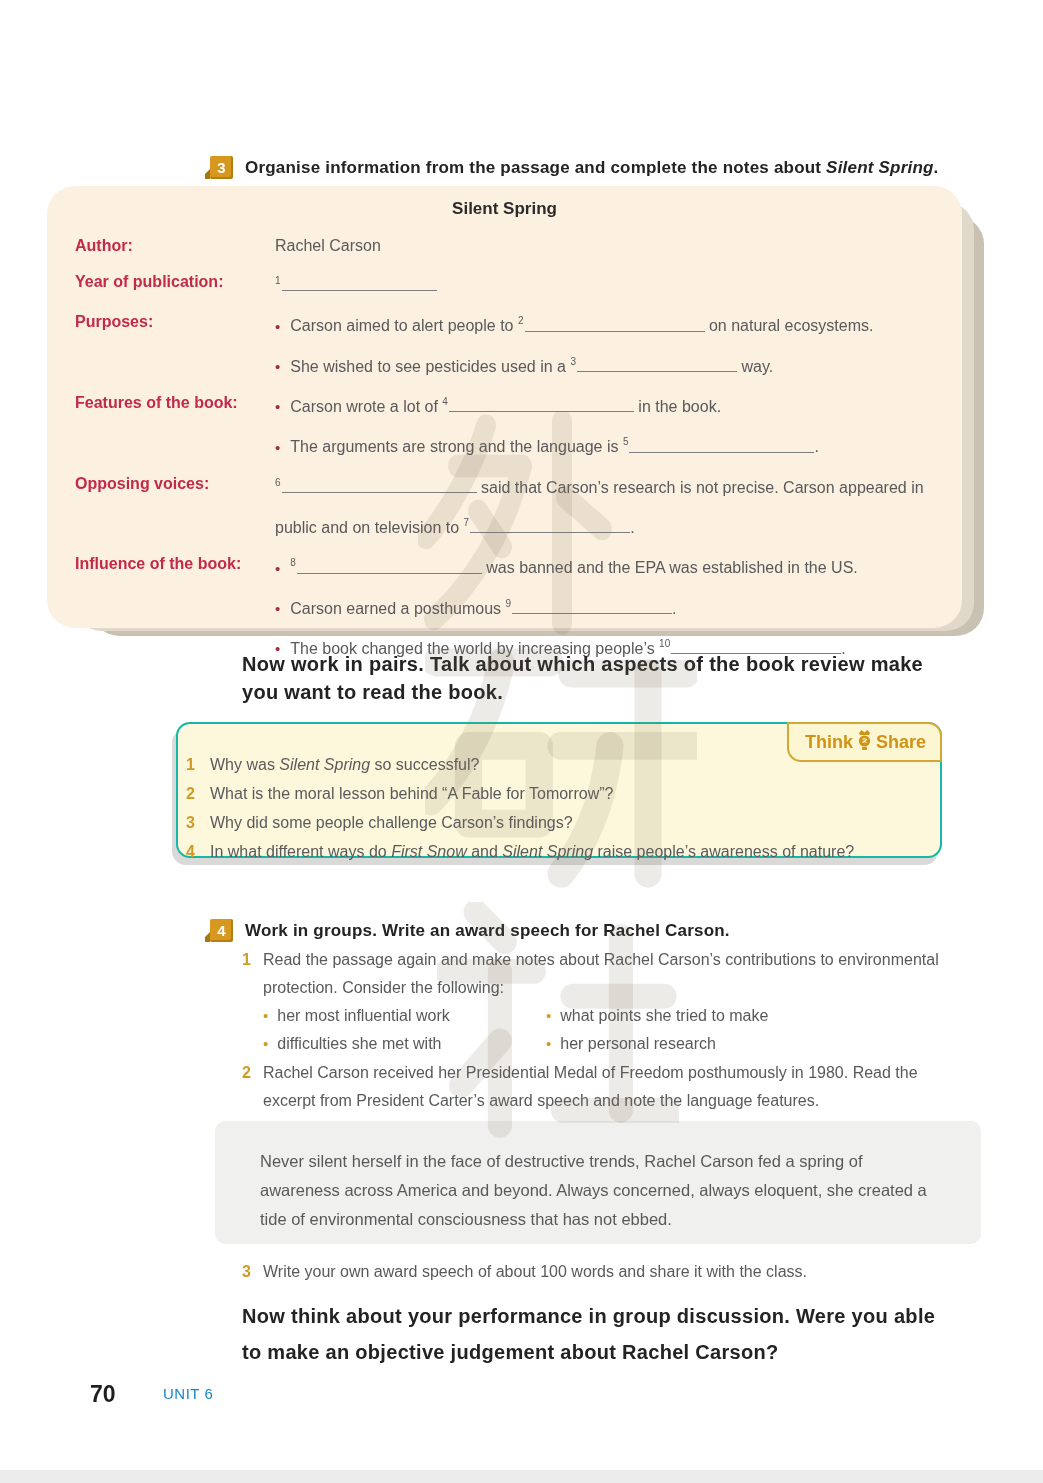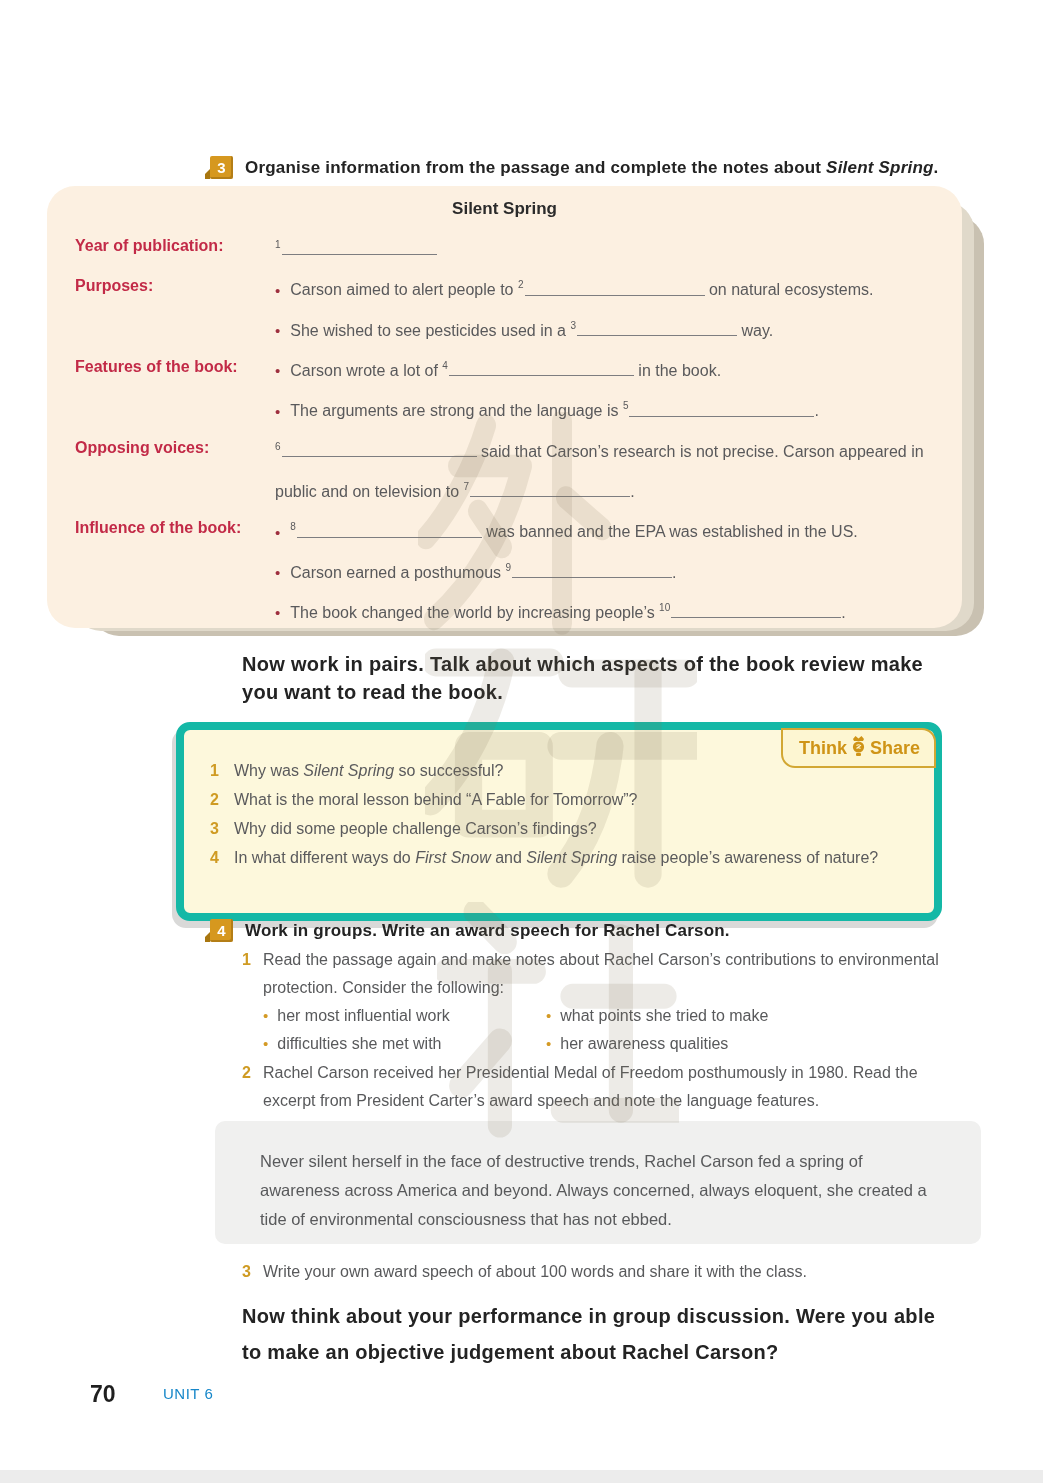--- a/index.html
+++ b/index.html
@@ -41,24 +41,24 @@
   .note-line { display:block; }
   .card-bullet { color:#9e2f3e; margin-right:10px; font-size:15px; }
   .blank { display:inline-block; border-bottom:1.4px solid #7d7d80; height:14px; vertical-align:baseline; }
   sup.sup { font-size:10px; color:#59595b; margin-right:1px; position:relative; top:-1px; }
 
   
   .bold-para { font-size:20px; font-weight:bold; color:#232323; line-height:27.5px; letter-spacing:.3px; }
 
   
   .think-box {
-    left:176px; top:722px; width:766px; height:199px;
-    background:#fdf8dc; border:8px solid #14b8a6; border-radius:14px;
+    left:176px; top:722px; width:766px; height:136px;
+    background:#fdf8dc; border:2px solid #14b8a6; border-radius:14px;
     box-shadow:-4px 7px 0 #d9d9d8;
-    padding:26px 18px 0 26px;
+    padding:26px 18px 0 8px;
   }
   .think-tab {
     position:absolute; top:-2px; right:-2px; height:40px;
     background:#fdf6d2; border:2px solid #d2a733;
     border-top-right-radius:14px; border-bottom-left-radius:14px;
     display:flex; align-items:center; padding:0 14px 0 16px;
     font-weight:bold; font-size:18px; color:#cf9417;
   }
   .think-tab .bulb { margin:0 3px; display:inline-block; }
   .q-row { display:flex; font-size:16px; line-height:29px; color:#5a5a5c; }
@@ -97,20 +97,26 @@
 <div class="abs ex-heading" style="left:210px; top:156px; width:780px;">
   <span class="badge">3</span><span class="txt"><span>Organise information from the passage and complete the notes about </span><em>Silent Spring</em><span>.</span></span>
 </div>
 
 <div class="abs notes-wrap">
   <div class="stack2"></div>
   <div class="stack1"></div>
   <div class="card-face">
     <div class="card-title">Silent Spring</div>
     <div>
+        <div class="note-row">
+          <div class="note-label">Author:</div>
+          <div class="note-content">
+            <div class="note-line"><span>Rachel Carson</span></div>
+          </div>
+        </div>
         <div class="note-row">
           <div class="note-label">Year of publication:</div>
           <div class="note-content">
             <div class="note-line"><sup class="sup">1</sup><span class="blank" style="width: 155px;"></span></div>
           </div>
         </div>
         <div class="note-row">
           <div class="note-label">Purposes:</div>
           <div class="note-content">
             <div class="note-line"><span class="card-bullet">•</span><span>Carson aimed to alert people to </span><sup class="sup">2</sup><span class="blank" style="width: 180px;"></span><span> on natural ecosystems.</span></div>
@@ -185,21 +191,21 @@
   <span class="step-num">1</span>
   <span><span>Read the passage again and make notes about Rachel Carson’s contributions to environmental protection. Consider the following:</span></span>
 </div>
 <div class="abs mini-bullets" style="left:263px; top:1001px; width:690px;">
   <div class="mb-col1">
       <div class="mb-item"><span class="mb-dot">•</span><span>her most influential work</span></div>
       <div class="mb-item"><span class="mb-dot">•</span><span>difficulties she met with</span></div>
     </div>
   <div>
       <div class="mb-item"><span class="mb-dot">•</span><span>what points she tried to make</span></div>
-      <div class="mb-item"><span class="mb-dot">•</span><span>her awareness qualities</span></div>
+      <div class="mb-item"><span class="mb-dot">•</span><span>her personal research</span></div>
     </div>
 </div>
 
 <div class="abs step" style="left:242px; top:1059px; width:718px;">
   <span class="step-num">2</span>
   <span><span>Rachel Carson received her Presidential Medal of Freedom posthumously in 1980. Read the excerpt from President Carter’s award speech and note the language features.</span></span>
 </div>
 
 <div class="abs quote-box">
   <span>Never silent herself in the face of destructive trends, Rachel Carson fed a spring of awareness across America and beyond. Always concerned, always eloquent, she created a tide of environmental consciousness that has not ebbed.</span>

